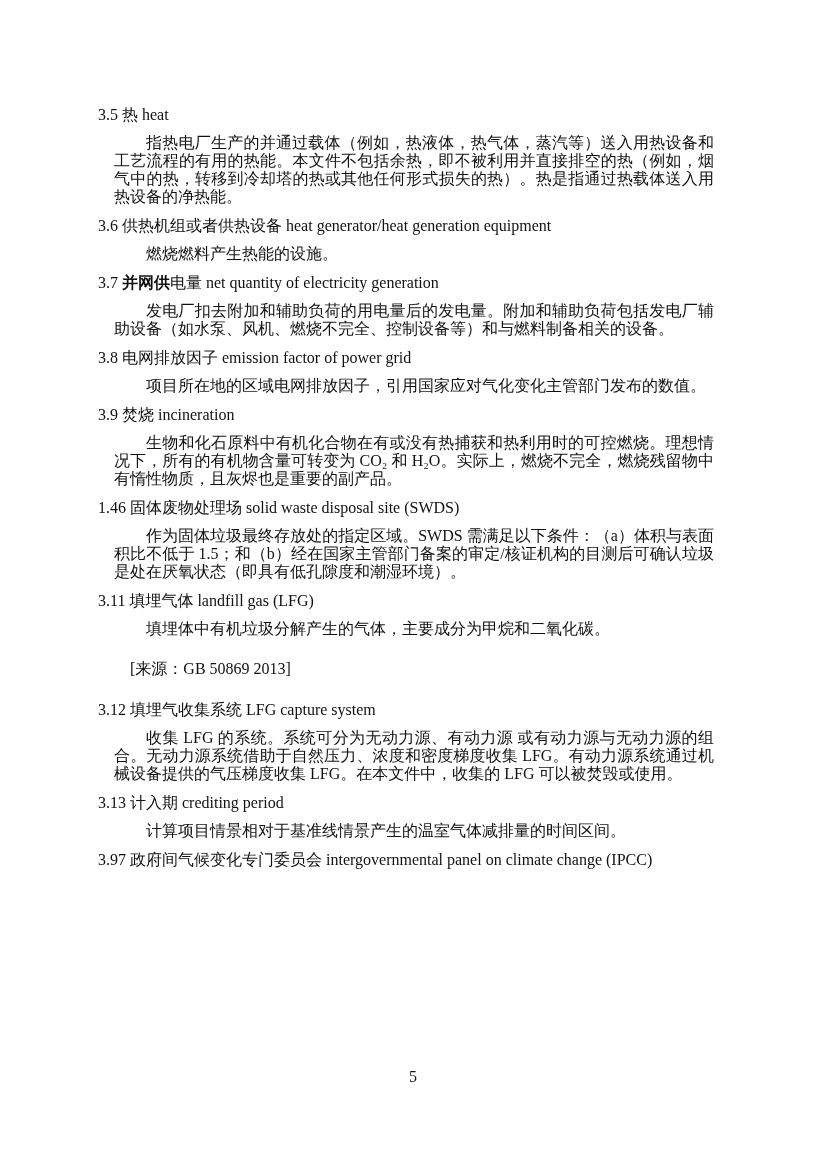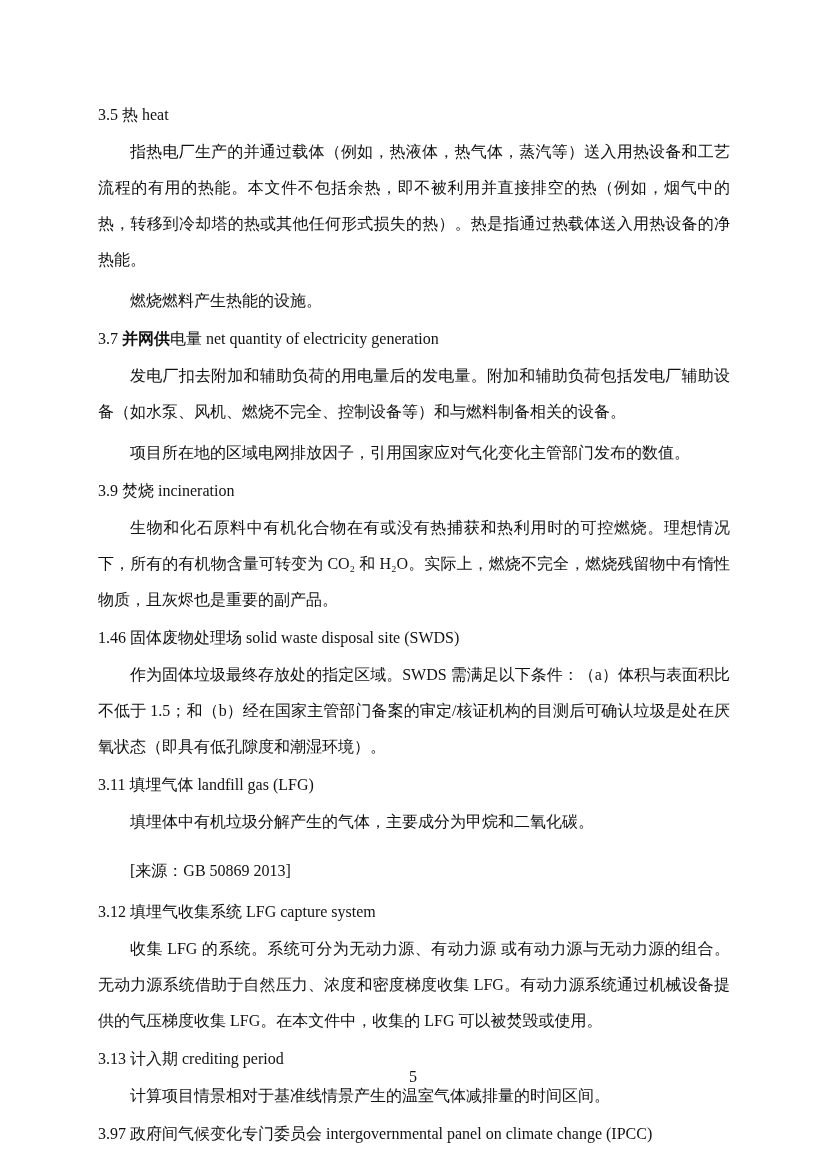--- a/index.html
+++ b/index.html
@@ -24,22 +24,22 @@
     top: 95px;
     width: 632px;
   }
   .sec-heading {
     margin: 5px 0;
     line-height: 29px;
     text-align: left;
     white-space: normal;
   }
   .para {
-    margin: 5px 0;
-    line-height: 36px;
+    margin: 5px 16px;
+    line-height: 18px;
     text-indent: 2em;
     text-align: justify;
   }
   .src-line {
     margin: 16px 0 12px 0;
     line-height: 29px;
     text-indent: 2em;
     text-align: left;
   }
   .bold {
@@ -56,25 +56,27 @@
 </style>
 </head>
 <body>
 
 <div class="page">
   <div class="content">
 
     <p class="sec-heading"><span>3.5</span> <span>热</span> <span>heat</span></p>
     <p class="para">指热电厂生产的并通过载体（例如，热液体，热气体，蒸汽等）送入用热设备和工艺流程的有用的热能。本文件不包括余热，即不被利用并直接排空的热（例如，烟气中的热，转移到冷却塔的热或其他任何形式损失的热）。热是指通过热载体送入用热设备的净热能。</p>
 
+    <p class="sec-heading"><span>3.6</span> <span>供热机组或者供热设备</span> <span>heat generator/heat generation equipment</span></p>
     <p class="para">燃烧燃料产生热能的设施。</p>
 
     <p class="sec-heading"><span>3.7</span> <span class="bold">并网供</span><span>电量</span> <span>net quantity of electricity generation</span></p>
     <p class="para">发电厂扣去附加和辅助负荷的用电量后的发电量。附加和辅助负荷包括发电厂辅助设备（如水泵、风机、燃烧不完全、控制设备等）和与燃料制备相关的设备。</p>
 
+    <p class="sec-heading"><span>3.8</span> <span>电网排放因子</span> <span>emission factor of power grid</span></p>
     <p class="para">项目所在地的区域电网排放因子，引用国家应对气化变化主管部门发布的数值。</p>
 
     <p class="sec-heading"><span>3.9</span> <span>焚烧</span> <span>incineration</span></p>
     <p class="para">生物和化石原料中有机化合物在有或没有热捕获和热利用时的可控燃烧。理想情况下，所有的有机物含量可转变为 CO₂ 和 H₂O。实际上，燃烧不完全，燃烧残留物中有惰性物质，且灰烬也是重要的副产品。</p>
 
     <p class="sec-heading"><span>1.46</span> <span>固体废物处理场</span> <span>solid waste disposal site (SWDS)</span></p>
     <p class="para">作为固体垃圾最终存放处的指定区域。SWDS 需满足以下条件：（a）体积与表面积比不低于 1.5；和（b）经在国家主管部门备案的审定/核证机构的目测后可确认垃圾是处在厌氧状态（即具有低孔隙度和潮湿环境）。</p>
 
     <p class="sec-heading"><span>3.11</span> <span>填埋气体</span> <span>landfill gas (LFG)</span></p>
     <p class="para">填埋体中有机垃圾分解产生的气体，主要成分为甲烷和二氧化碳。</p>

